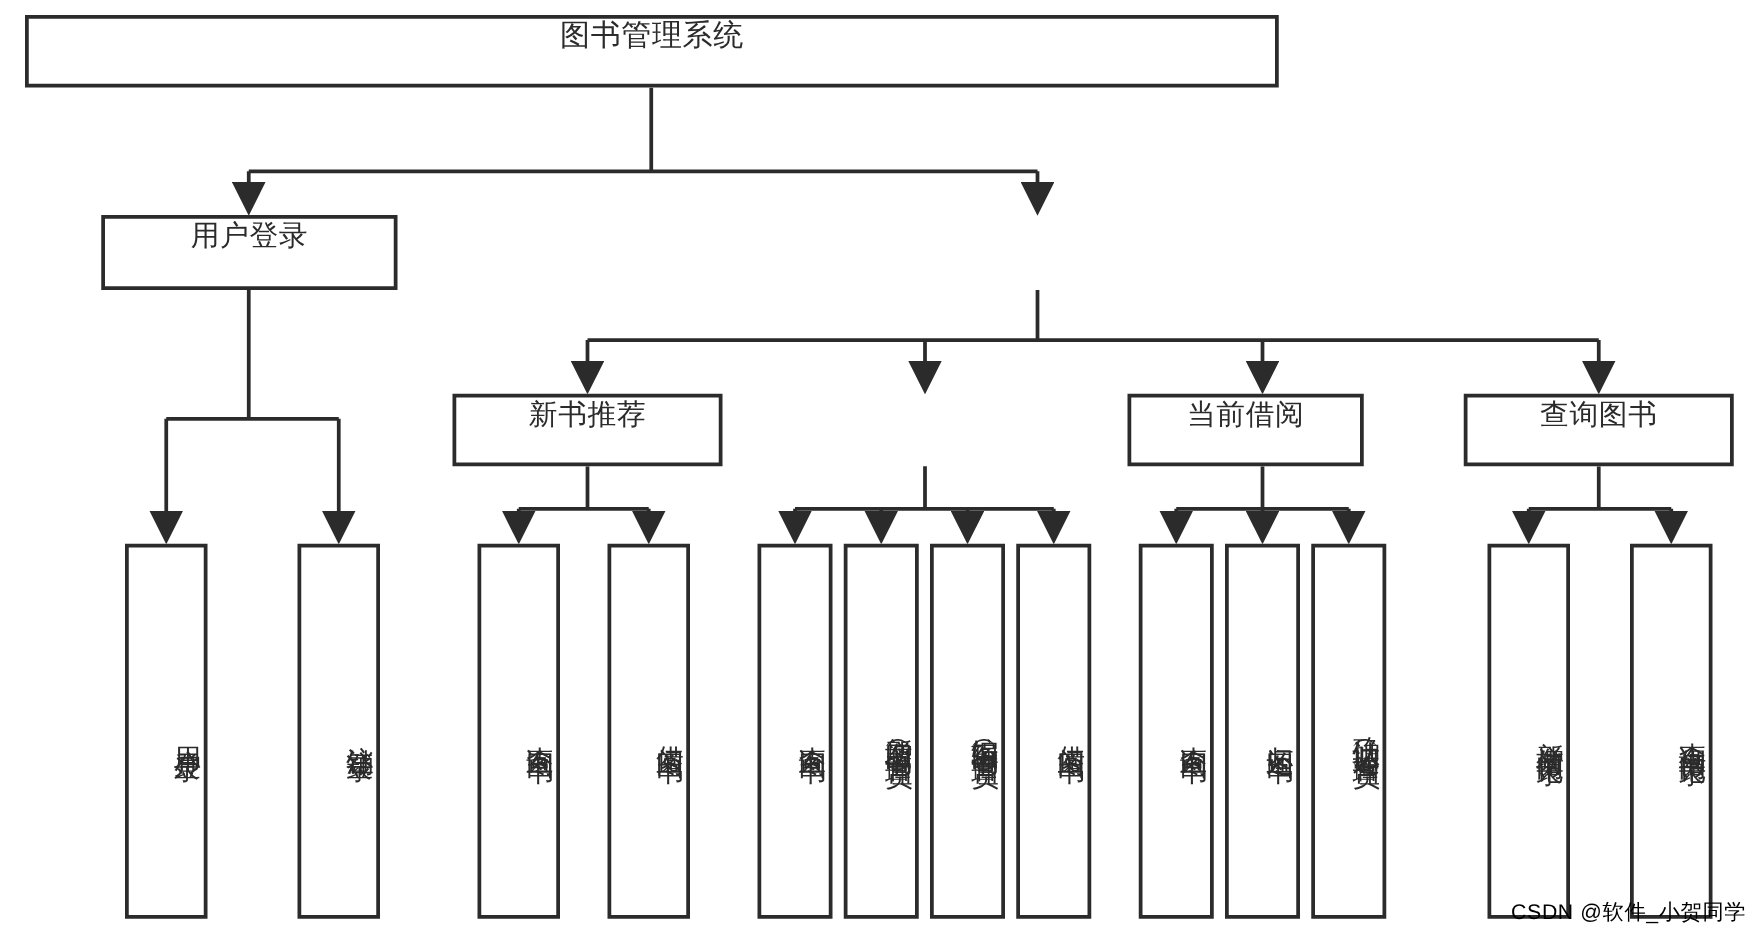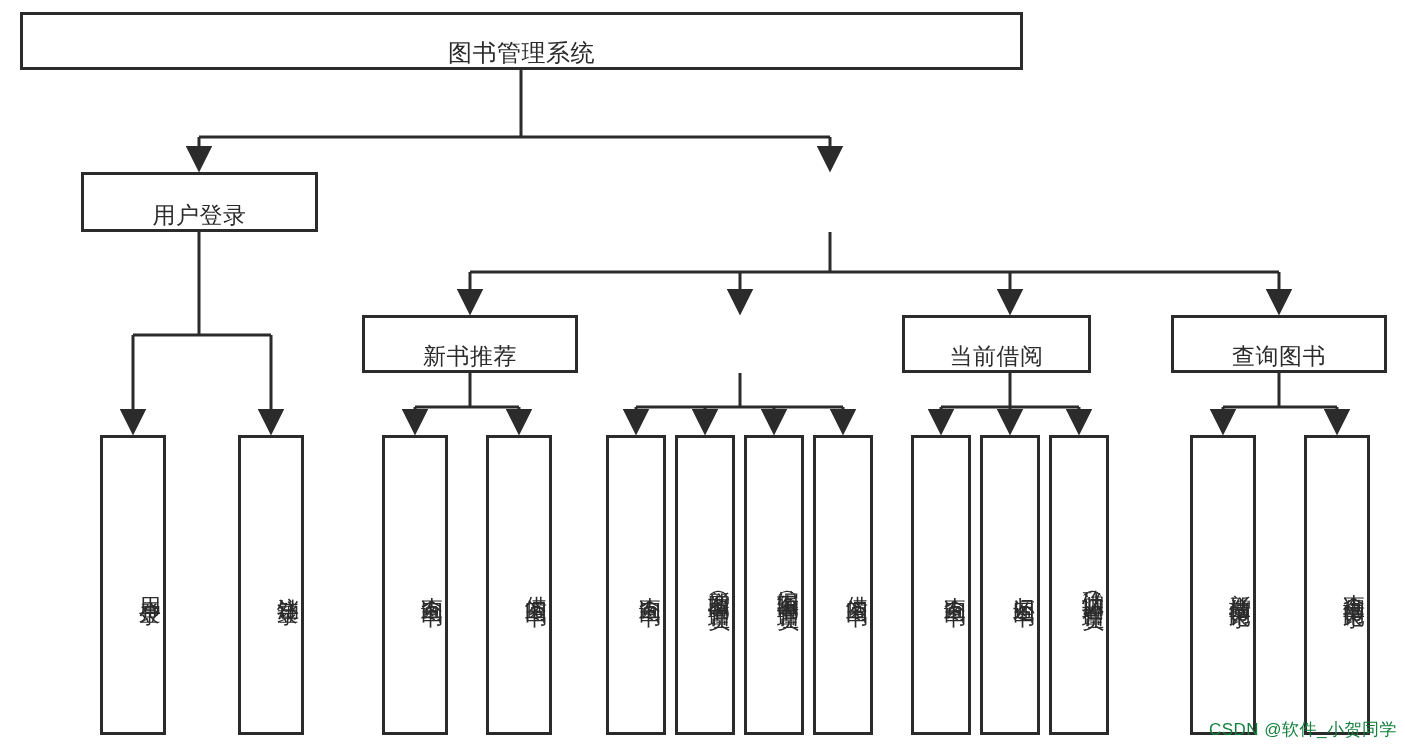--- a/index.html
+++ b/index.html
@@ -25,21 +25,21 @@
     width: 1405px;
     height: 747px;
     pointer-events: none;
   }
   .node {
     position: absolute;
     box-sizing: border-box;
     border: 3px solid #2b2b2b;
     background: #ffffff;
     display: flex;
-    align-items: flex-end;
+    align-items: flex-start;
     justify-content: center;
     color: #2b2b2b;
     line-height: 1.18;
     text-align: center;
   }
   .node.h {
     font-size: 23px;
     letter-spacing: 0.5px;
   }
   .node.root {
@@ -59,21 +59,21 @@
     writing-mode: vertical-rl;
     text-orientation: upright;
     letter-spacing: 3px;
     display: block;
   }
   .watermark {
     position: absolute;
     right: 8px;
     bottom: 6px;
     font-size: 17px;
-    color: #15803d;
+    color: #000000;
     white-space: nowrap;
     letter-spacing: 0.5px;
   }
 </style>
 </head>
 <body>
 
 <div id="canvas">
 
   <svg class="wires" viewBox="0 0 1405 747" xmlns="http://www.w3.org/2000/svg">

